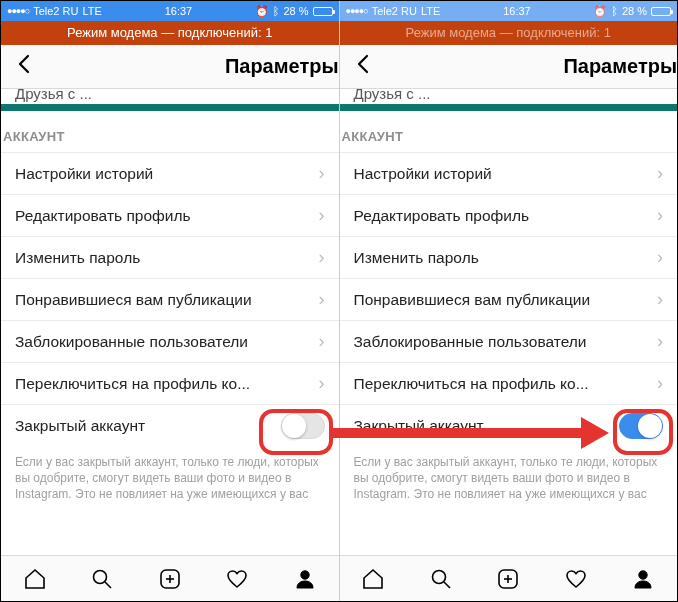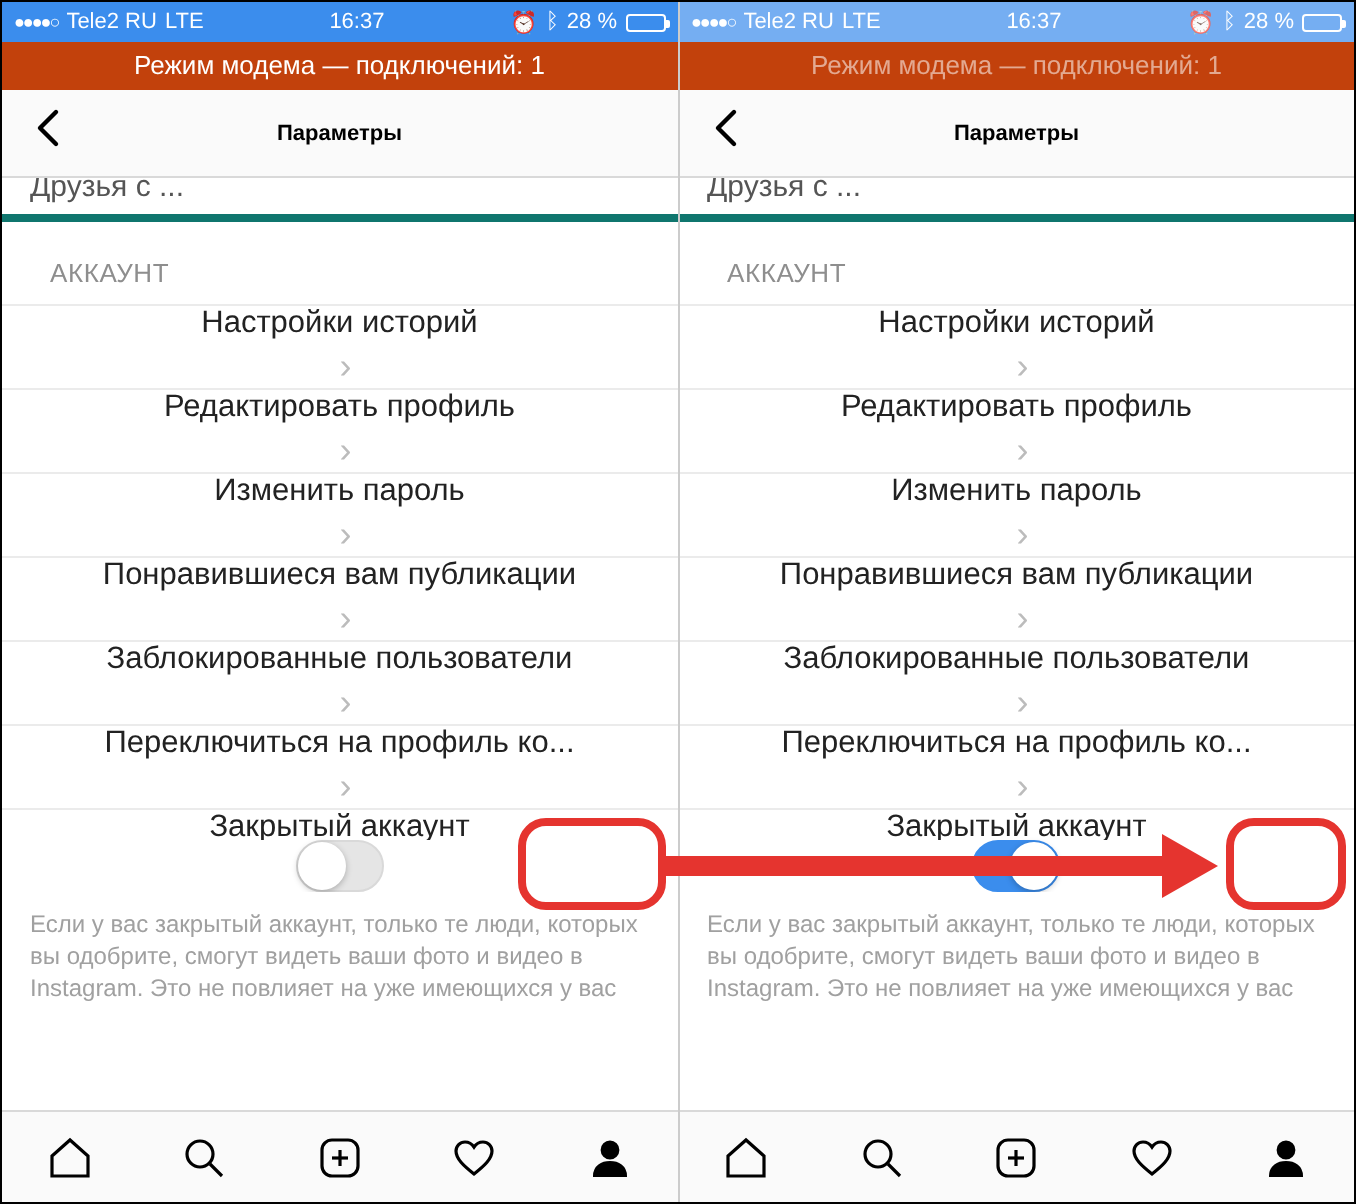--- a/index.html
+++ b/index.html
@@ -73,65 +73,65 @@
   .nav-back {
     position: absolute;
     left: 8px;
     font-size: 22px;
     color: #000;
     cursor: pointer;
     padding: 4px 8px;
   }
   .nav-title {
     flex: 1;
-    text-align: center;
-    font-size: 11px;
+    text-align: right;
+    font-size: 20px;
     font-weight: 600;
     color: #000;
   }
 
   .content {
     flex: 1;
     overflow: hidden;
     background: #fff;
   }
 
   .trunc-row {
     height: 22px;
-    border-bottom: 4px solid #0f766e;
+    border-bottom: 7px solid #0f766e;
     padding: 0 14px;
     color: #555;
     font-size: 15px;
     display: flex;
     align-items: flex-start;
     line-height: 10px;
     overflow: hidden;
   }
 
   .section-header {
     font-size: 13px;
     color: #8e8e8e;
-    padding: 18px 24px 8px;
+    padding: 18px 2px 8px;
     letter-spacing: 0.3px;
+    font-weight: bold;
   }
 
   .row {
     height: 42px;
     border-top: 1px solid #ebebeb;
     padding: 0 14px;
     display: flex;
     align-items: center;
     justify-content: space-between;
     font-size: 15.5px;
     color: #222;
     background: #fff;
     cursor: pointer;
     white-space: nowrap;
     overflow: hidden;
-    flex-direction: column;
   }
   .row:first-of-type { border-top: 1px solid #e0e0e0; }
   .row-label { overflow: hidden; text-overflow: ellipsis; }
   .chev {
     color: #bcbcbc;
     font-size: 18px;
     flex-shrink: 0;
     margin-left: 6px;
   }
 

